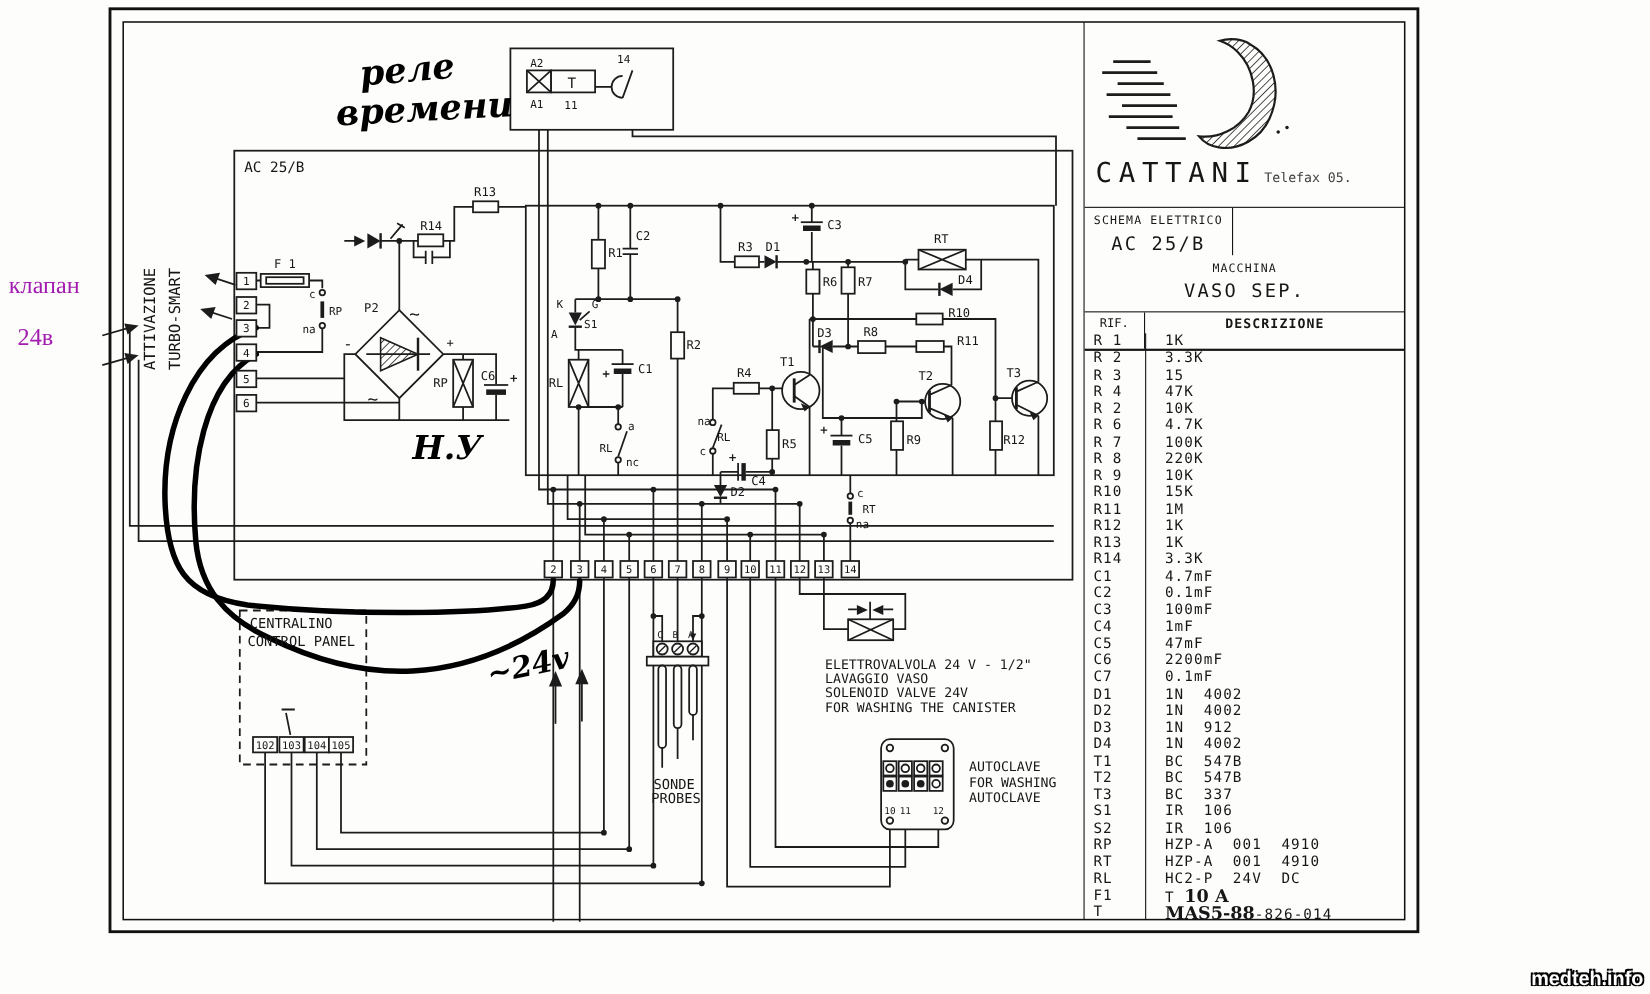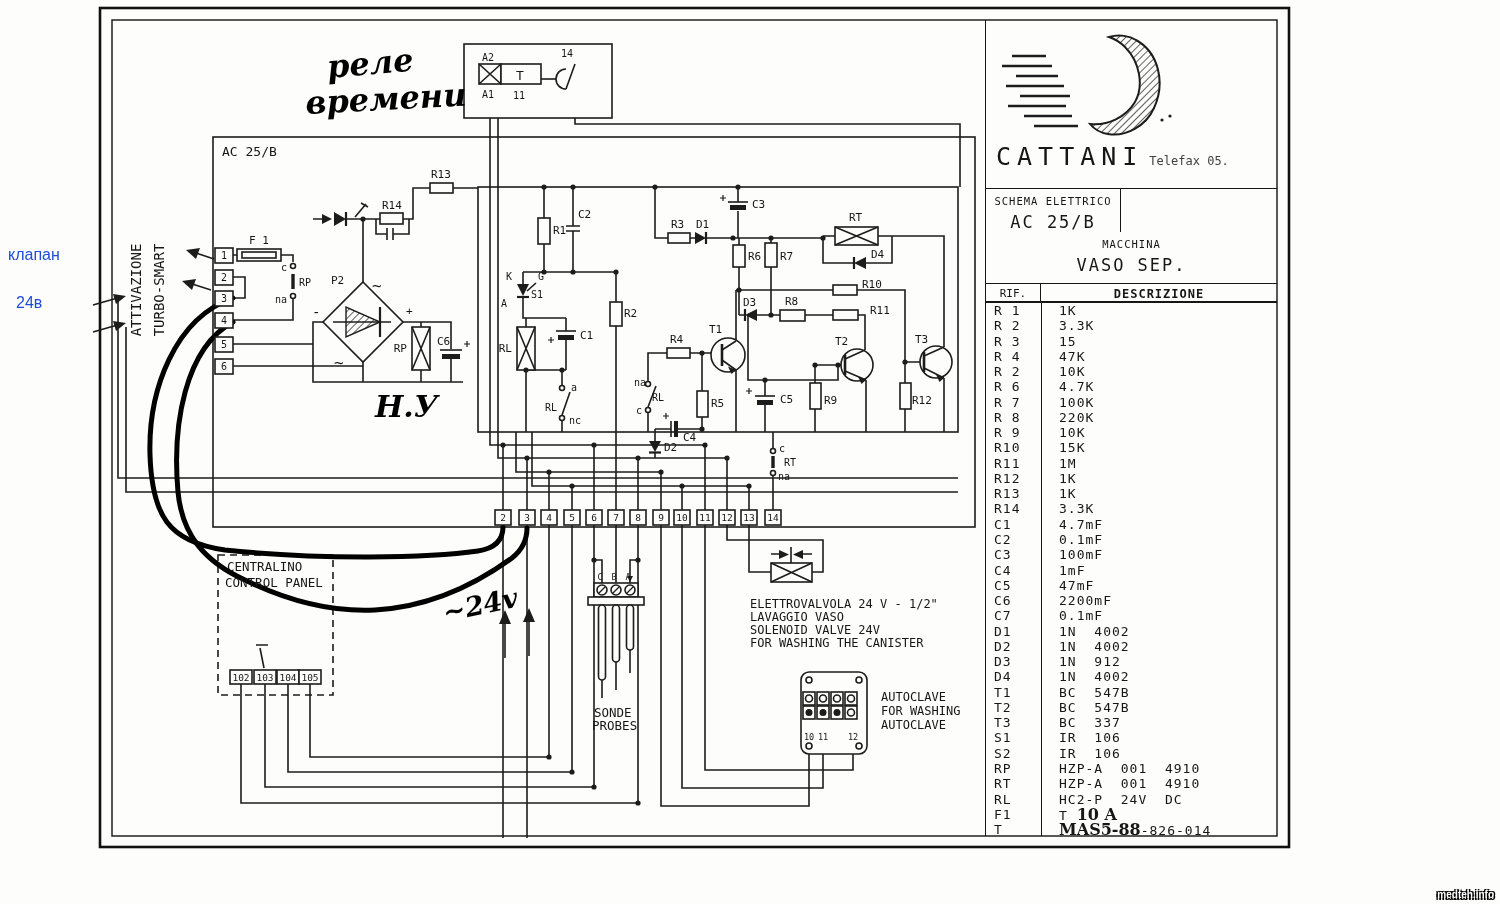--- a/index.html
+++ b/index.html
@@ -8,52 +8,52 @@
   #scene{position:absolute;left:0;top:0;}
   svg text.lbl{font-family:"DejaVu Sans Mono",monospace;fill:#161616;}
   svg text.hand{font-family:"DejaVu Serif",serif;font-style:italic;font-weight:bold;fill:#000;}
   .w{stroke:#1c1c1c;stroke-width:1.6;fill:none;}
   .w2{stroke:#1c1c1c;stroke-width:1.2;fill:none;}
   .thick{stroke:#000;stroke-width:5;fill:none;stroke-linecap:round;}
   .sym{stroke:#1c1c1c;stroke-width:1.6;fill:#fdfdfc;}
   .symf{fill:#1c1c1c;stroke:none;}
   .dot{fill:#1c1c1c;}
   
-  #note-klapan,#note-24v{position:absolute;font-family:Liberation Sans, sans-serif;
-      font-size:16px;color:#1d4ed8;}
+  #note-klapan,#note-24v{position:absolute;font-family:Liberation Serif, serif;
+      font-size:22px;color:#a21caf;}
   #note-klapan{left:8px;top:246px;}
   #note-24v{left:16px;top:294px;}
   
   #titleblock{position:absolute;left:985px;top:20px;width:292px;height:816px;
       border-left:1.6px solid #161616;box-sizing:border-box;color:#161616;}
   #logo{position:absolute;left:8px;top:14px;width:225px;height:112px;}
   #brandline{position:absolute;left:10px;top:122px;width:275px;white-space:nowrap;}
   #brand{font-size:25px;letter-spacing:6px;font-family:"DejaVu Sans Mono",monospace;}
   #brand-suffix{font-size:12px;margin-left:6px;color:#404040;}
   .tb-row{position:absolute;left:0;width:100%;box-sizing:border-box;border-top:1.8px solid #161616;display:flex;}
   #tb-r1{top:168px;height:62px;flex-direction:column;}
   #tb-r2{top:230px;height:33px;}
-  #tb-hdr{top:263px;height:20px;border-bottom:2.5px solid #161616;}
+  #tb-hdr{top:263px;height:36px;border-bottom:2.5px solid #161616;}
   .cell{box-sizing:border-box;text-align:center;}
   .cell.left{width:135px;border-right:1.6px solid #161616;}
   .cell.right{flex:1;}
   .cell .small{font-size:10.5px;letter-spacing:1px;margin-top:6px;}
   .cell .big{font-size:17px;letter-spacing:2px;margin-top:5px;}
   #tb-r2 .cell{font-size:12.5px;padding-top:9px;white-space:nowrap;}
   #tb-hdr .refh{width:55px;border-right:1.6px solid #161616;font-size:11px;padding-top:3px;}
   #tb-hdr .desch{flex:1;font-size:12px;letter-spacing:1px;padding-top:3px;font-weight:bold;}
   #plist{position:absolute;left:0;top:283px;bottom:0;width:100%;}
   #plist::before{content:"";position:absolute;left:55px;top:0;bottom:0;border-left:1.6px solid #161616;}
   .prow{height:15.28px;line-height:15.28px;font-size:13px;white-space:pre;display:flex;}
   .pref{width:55px;padding-left:8px;box-sizing:border-box;letter-spacing:1px;}
   .pdesc{padding-left:18px;letter-spacing:1px;}
   .phand{font-family:"DejaVu Serif",serif;font-weight:900;font-size:16px;letter-spacing:0;}
   
   #watermark{position:absolute;right:6px;bottom:4px;font-family:"Liberation Sans",sans-serif;
-     font-weight:bold;font-size:10px;color:#fff;
+     font-weight:bold;font-size:18px;color:#fff;
      text-shadow:1.5px 1.5px 0 #000,-1.5px -1.5px 0 #000,1.5px -1.5px 0 #000,-1.5px 1.5px 0 #000,0 0 2px #000;}
 </style>
 </head>
 <body>
 
 <svg id="scene" width="1500" height="904" viewBox="0 0 1500 904" xmlns="http://www.w3.org/2000/svg">
   <defs>
     <pattern id="hatch" width="5" height="5" patternUnits="userSpaceOnUse" patternTransform="rotate(45)">
       <line x1="0" y1="0" x2="0" y2="5" stroke="#1c1c1c" stroke-width="1.4"></line>
     </pattern>

